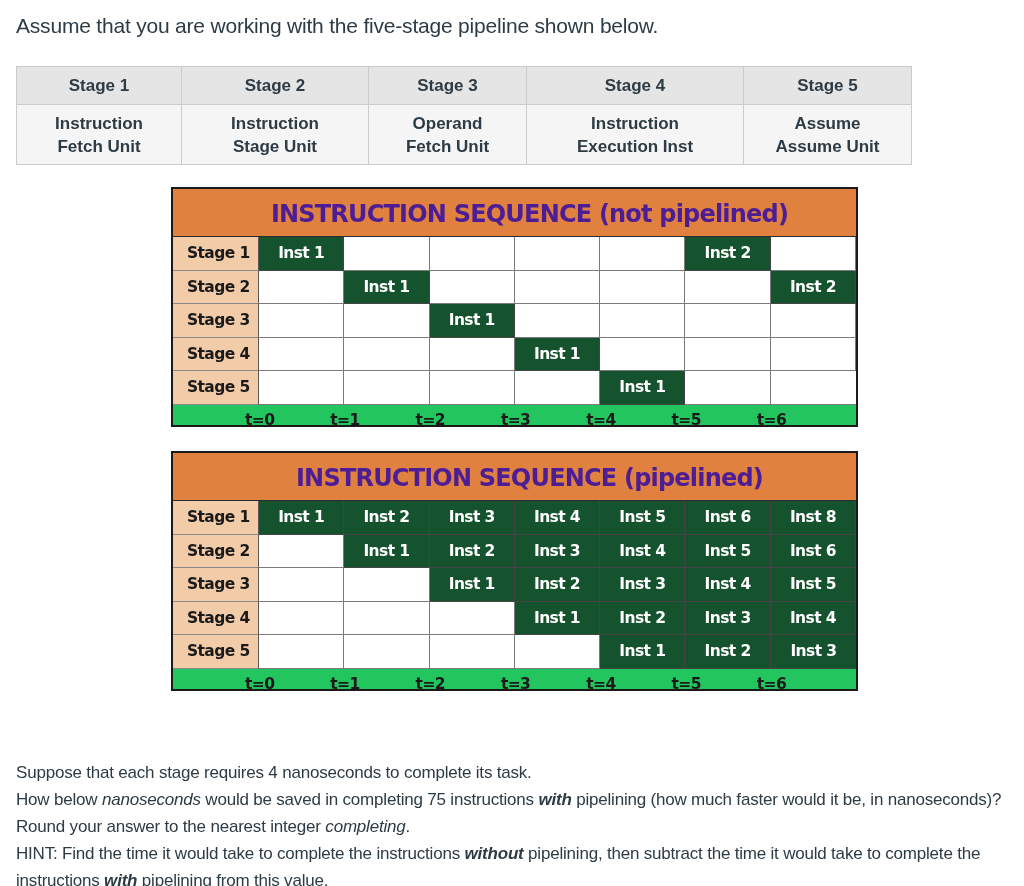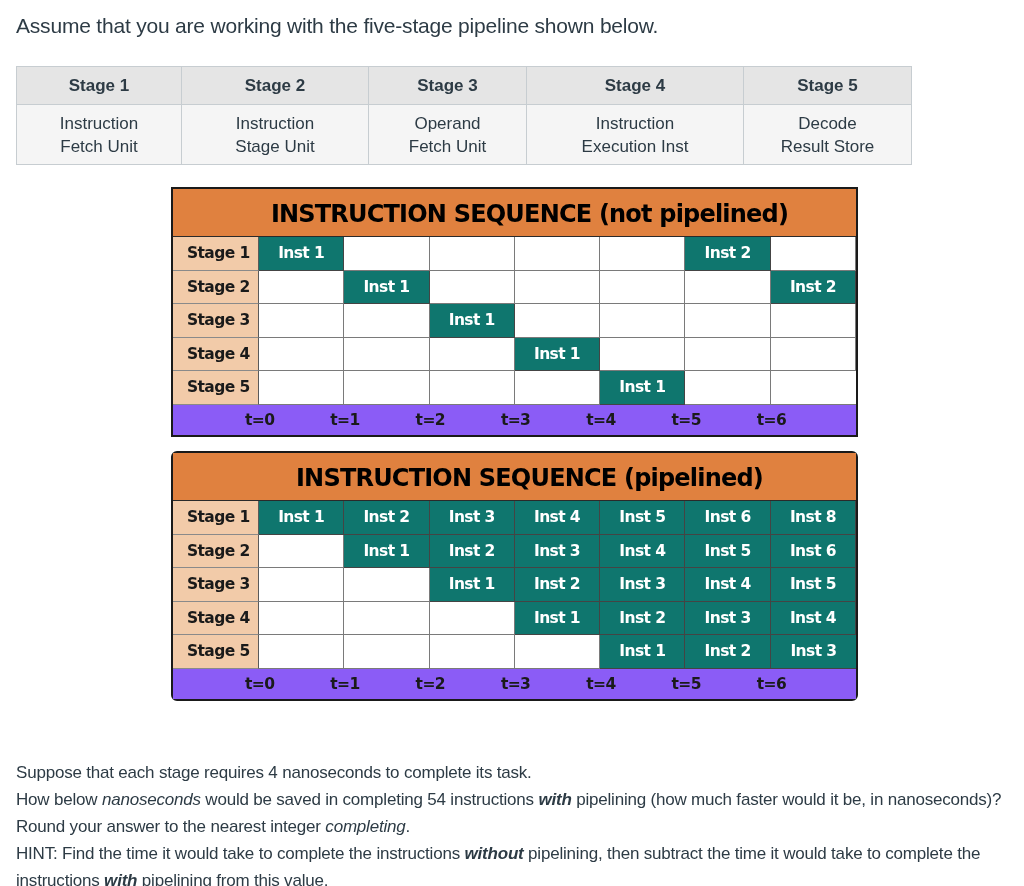--- a/index.html
+++ b/index.html
@@ -6,38 +6,38 @@
   body { width: 1024px; height: 886px; position: relative; overflow: hidden;
          font-family: "Liberation Sans", "DejaVu Sans", sans-serif; color: #2d3b45; }
   .intro { position: absolute; left: 16px; top: 14px; font-size: 21px; letter-spacing: -0.2px; }
 
   
   .stage-table { position: absolute; left: 16px; top: 66px; border-collapse: collapse;
                  font-size: 17px; color: #2d3b45; }
   .stage-table th, .stage-table td { border: 1px solid #c7cdd1; text-align: center;
                  padding: 0; line-height: 23px; }
   .stage-table th { background: #e5e5e5; font-weight: bold; height: 37px; }
-  .stage-table td { background: #f5f5f5; height: 59px; font-weight: normal; text-align: center; }
+  .stage-table td { background: #f5f5f5; height: 59px; font-weight: bold; text-align: center; }
 
   
   .diagram { position: absolute; left: 171px; width: 683px; border: 2px solid #1a1a1a;
              background: #f2cba9; font-family: "DejaVu Sans", sans-serif; }
   .diagram .dtitle { background: #e0813f; height: 47px; line-height: 50px; text-align: center;
-             font-weight: bold; font-size: 24px; color: #000000; letter-spacing: -0.8px;
+             font-weight: bold; font-size: 24px; color: #4c1d95; letter-spacing: -0.8px;
              padding-left: 30px; border-bottom: 1px solid #2a2a2a; }
   .grid { display: grid; grid-template-columns: 86px repeat(7, 85.3px); }
   .grid .lbl { background: #f2cba9; height: 32px; line-height: 32px; font-weight: bold;
              font-size: 15.5px; color: #1a1a1a; padding-left: 14px; letter-spacing: -0.6px;
              border-bottom: 1px solid #8a8a8a; border-right: 1px solid #5a5a5a; box-sizing: border-box; height: 33.5px; }
   .grid .cell { height: 33.5px; box-sizing: border-box; border-right: 1px solid #7a7a7a;
              border-bottom: 1px solid #7a7a7a; background: #ffffff; text-align: center;
              line-height: 32px; font-weight: bold; font-size: 15.5px; letter-spacing: -0.6px; }
-  .grid .cell.on { background: #0f766e; color: #ffffff; border-color: #444; }
+  .grid .cell.on { background: #14532d; color: #ffffff; border-color: #444; }
   .grid .cell:last-child { border-right: none; }
-  .tfoot { position: relative; height: 30px; background: #8b5cf6; font-weight: bold;
+  .tfoot { position: relative; height: 20px; background: #22c55e; font-weight: bold;
              font-size: 15.5px; color: #1a1a1a; letter-spacing: -0.6px; }
   .tfoot span { position: absolute; top: 6px; }
 
   .question { position: absolute; left: 16px; top: 759px; width: 1000px; font-size: 17px;
              line-height: 27px; letter-spacing: -0.2px; }
   .question p { margin: 0; }
   .question p.hint { }
 </style>
 </head>
 <body>
@@ -58,21 +58,21 @@
     <th>Stage 2</th>
     <th>Stage 3</th>
     <th>Stage 4</th>
     <th>Stage 5</th>
   </tr>
   <tr>
     <td><span>Instruction</span><br><span>Fetch Unit</span></td>
     <td><span>Instruction</span><br><span>Stage Unit</span></td>
     <td><span>Operand</span><br><span>Fetch Unit</span></td>
     <td><span>Instruction</span><br><span>Execution Inst</span></td>
-    <td><span>Decode</span><br><span>Result Store</span></td>
+    <td><span>Assume</span><br><span>Assume Unit</span></td>
   </tr>
 </tbody>
   </table>
 
 <div class="diagram" id="diag0" style="top:187px;">
   <div class="dtitle">INSTRUCTION SEQUENCE (not pipelined)</div>
   <div class="grid">
       <div class="lbl">Stage 1</div>
       <div class="cell on">Inst 1</div>
       <div class="cell"></div>
@@ -118,21 +118,21 @@
       <span style="left: 72px;">t=0</span>
       <span style="left: 157.3px;">t=1</span>
       <span style="left: 242.6px;">t=2</span>
       <span style="left: 327.9px;">t=3</span>
       <span style="left: 413.2px;">t=4</span>
       <span style="left: 498.5px;">t=5</span>
       <span style="left: 583.8px;">t=6</span>
     </div>
 </div>
 
-<div class="diagram" id="diag1" style="top:451px;border-radius:6px;">
+<div class="diagram" id="diag1" style="top:451px;">
   <div class="dtitle">INSTRUCTION SEQUENCE (pipelined)</div>
   <div class="grid">
       <div class="lbl">Stage 1</div>
       <div class="cell on">Inst 1</div>
       <div class="cell on">Inst 2</div>
       <div class="cell on">Inst 3</div>
       <div class="cell on">Inst 4</div>
       <div class="cell on">Inst 5</div>
       <div class="cell on">Inst 6</div>
       <div class="cell on">Inst 8</div>
@@ -175,15 +175,15 @@
       <span style="left: 242.6px;">t=2</span>
       <span style="left: 327.9px;">t=3</span>
       <span style="left: 413.2px;">t=4</span>
       <span style="left: 498.5px;">t=5</span>
       <span style="left: 583.8px;">t=6</span>
     </div>
 </div>
 
 <div class="question">
   <p>Suppose that each stage requires 4 nanoseconds to complete its task.</p>
-  <p><span>How below </span><em>nanoseconds</em><span> would be saved in completing 54 instructions </span><strong><em>with</em></strong><span> pipelining (how much faster would it be, in nanoseconds)? Round your answer to the nearest integer </span><em>completing</em><span>.</span></p>
+  <p><span>How below </span><em>nanoseconds</em><span> would be saved in completing 75 instructions </span><strong><em>with</em></strong><span> pipelining (how much faster would it be, in nanoseconds)? Round your answer to the nearest integer </span><em>completing</em><span>.</span></p>
   <p class="hint"><span>HINT: Find the time it would take to complete the instructions </span><strong><em>without</em></strong><span> pipelining, then subtract the time it would take to complete the instructions </span><strong><em>with</em></strong><span> pipelining from this value.</span></p>
 </div>
 
 </body></html>

